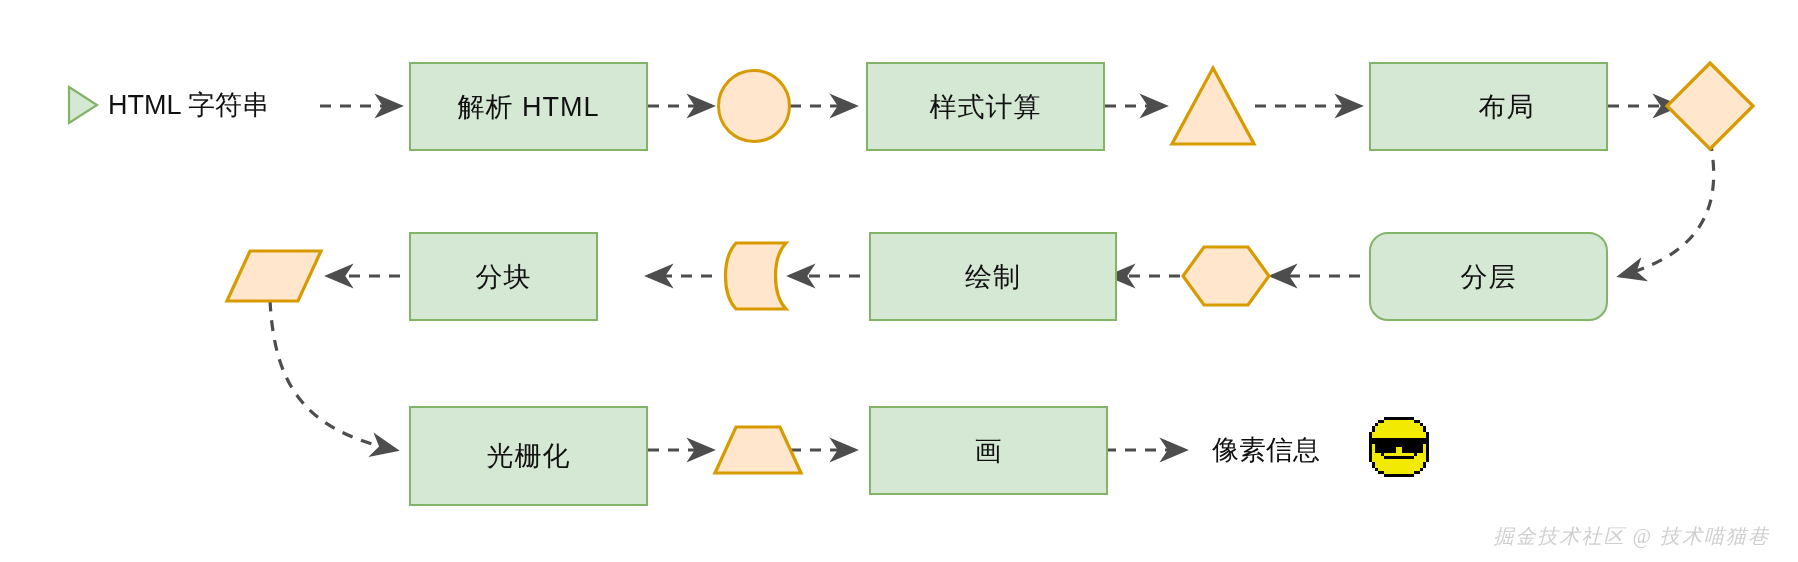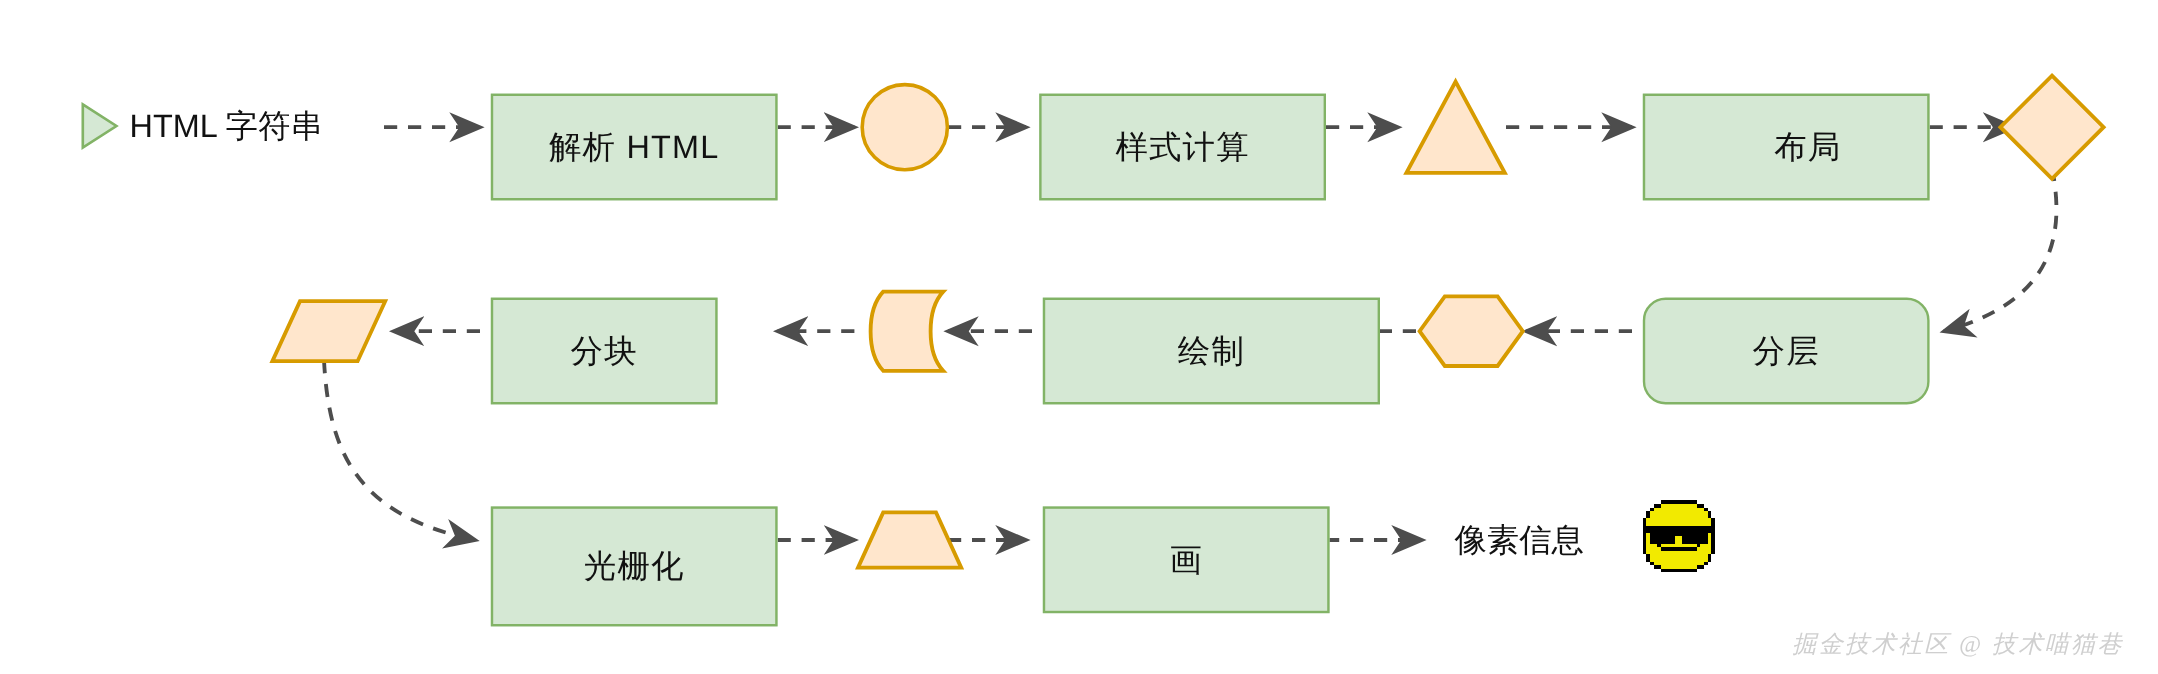--- a/index.html
+++ b/index.html
@@ -7,21 +7,20 @@
     width:1798px;height:562px;position:relative;overflow:hidden;
     font-family:"Liberation Sans","DejaVu Sans",sans-serif;
   }
   #canvas{position:absolute;inset:0;width:1798px;height:562px;}
   svg.layer{position:absolute;left:0;top:0;width:1798px;height:562px;pointer-events:none;}
   .node{
     position:absolute;box-sizing:border-box;
     display:flex;align-items:center;justify-content:center;
     font-size:27px;color:#111111;letter-spacing:1px;
     font-family:"Liberation Sans","DejaVu Sans",sans-serif;
-    margin-top:16px;
   }
   .proc{
     background:#d5e8d4;border:2px solid #82b366;
   }
   .label-text{
     position:absolute;font-size:27px;color:#111111;white-space:nowrap;
     display:flex;align-items:center;
   }
   .watermark{
     position:absolute;right:28px;bottom:12px;
@@ -105,21 +104,21 @@
   </svg>
 
   <div class="node proc" style="left:409px;top:232px;width:189px;height:89px;">
     <span>分块</span>
   </div>
 
   <svg class="shape" style="left:714px;top:240px;width:80px;height:72px;" viewBox="0 0 80 72">
     <path d="M22,3 L72,3 C58,18 58,54 72,69 L22,69 C8,54 8,18 22,3 Z" fill="#ffe6cc" stroke="#d79b00" stroke-width="3.2"></path>
   </svg>
 
-  <div class="node proc" style="left:869px;top:232px;width:281px;height:89px;">
+  <div class="node proc" style="left:869px;top:232px;width:248px;height:89px;">
     <span>绘制</span>
   </div>
 
   <svg class="shape" style="left:1180px;top:244px;width:92px;height:64px;" viewBox="0 0 92 64">
     <polygon points="24,3 68,3 89,32 68,61 24,61 3,32" fill="#ffe6cc" stroke="#d79b00" stroke-width="3.2"></polygon>
   </svg>
 
   <div class="node proc" style="left:1369px;top:232px;width:239px;height:89px;border-radius:19px;">
     <span>分层</span>
   </div>

